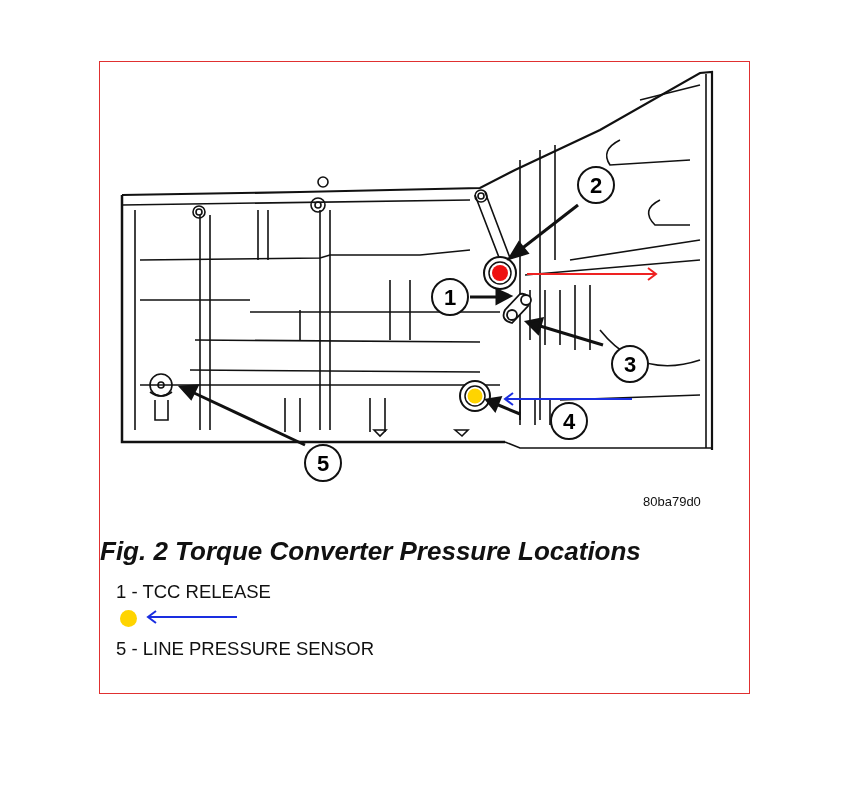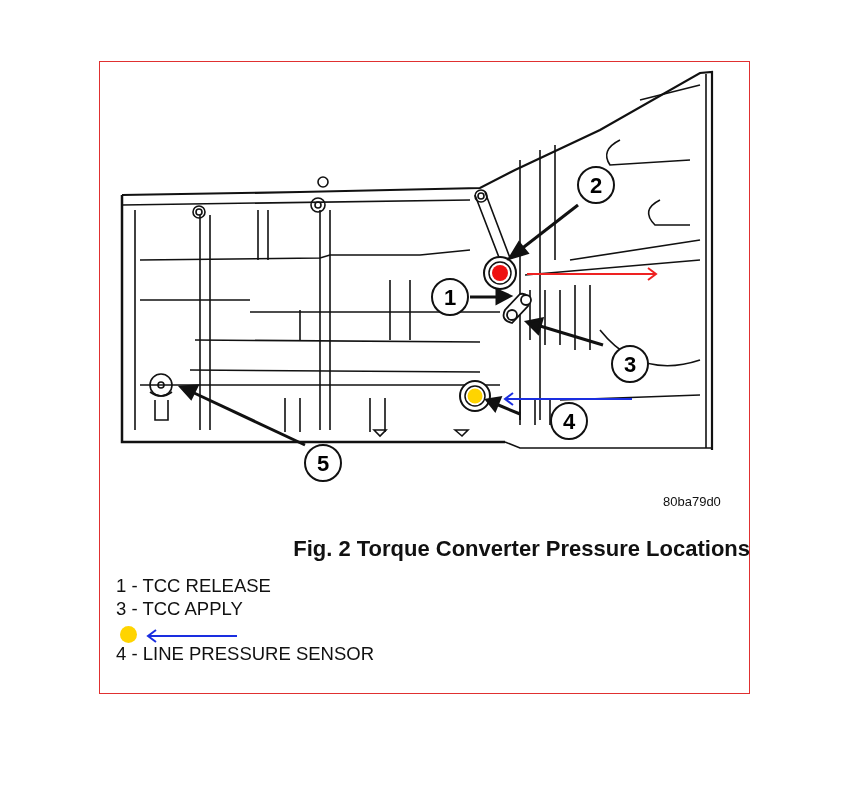--- a/index.html
+++ b/index.html
@@ -1,22 +1,22 @@
 <!DOCTYPE html>
 <html><head>
 <meta charset="utf-8">
 <style>
   html, body { margin:0; padding:0; background:#ffffff; }
   body { width:867px; height:800px; position:relative; overflow:hidden; font-family:"Liberation Sans", sans-serif; }
   .frame { position:absolute; left:99px; top:61px; width:651px; height:633px; border:1px solid #e03030; box-sizing:border-box; }
   svg.diagram { position:absolute; left:0; top:0; }
-  .code { position:absolute; left:663px; top:494px; font-size:13px; color:#111; }
-  .title { position:absolute; left:100px; top:536px; width:650px; text-align:right; font-size:22px; font-weight:bold; color:#111; }
+  .code { position:absolute; left:643px; top:494px; font-size:13px; color:#111; }
+  .title { position:absolute; left:100px; top:536px; width:650px; text-align:left; font-size:26px; font-weight:bold; font-style:italic; color:#111; }
   .legend { position:absolute; left:116px; top:575px; font-size:18.5px; line-height:22.5px; color:#111; }
-  .legend-row { display:flex; align-items:flex-end; height:22.5px; white-space:nowrap; }
+  .legend-row { display:flex; align-items:flex-start; height:22.5px; white-space:nowrap;margin-top:6px; }
   .dot { display:inline-block; width:17px; height:17px; border-radius:50%; margin-left:4px; }
   .arr { display:inline-block; margin-left:8px; }
 </style>
 </head>
 <body>
 
 <div class="frame"></div>
 
 <svg class="diagram" width="867" height="800" viewBox="0 0 867 800">
   <g fill="none" stroke="#111" stroke-width="1.6">
@@ -143,25 +143,22 @@
 </svg>
 
 <div class="code">80ba79d0</div>
 <div class="title">Fig. 2 Torque Converter Pressure Locations</div>
 
 <div class="legend">
   <div class="legend-row">
     <span>1 - TCC RELEASE</span>
   </div>
   <div class="legend-row">
-    <span>3 - TCC APPLY</span>
-  </div>
-  <div class="legend-row">
     <span class="dot" style="background:#ffd400"></span>
     <svg class="arr" width="95" height="14">
       <line x1="4" y1="7" x2="92" y2="7" stroke="#1a2ee0" stroke-width="2"></line>
       <path d="M11 1 L3 7 L11 13" stroke="#1a2ee0" stroke-width="2" fill="none"></path>
     </svg>
   </div>
   <div class="legend-row">
-    <span>4 - LINE PRESSURE SENSOR</span>
+    <span>5 - LINE PRESSURE SENSOR</span>
   </div>
 </div>
 
 </body></html>

